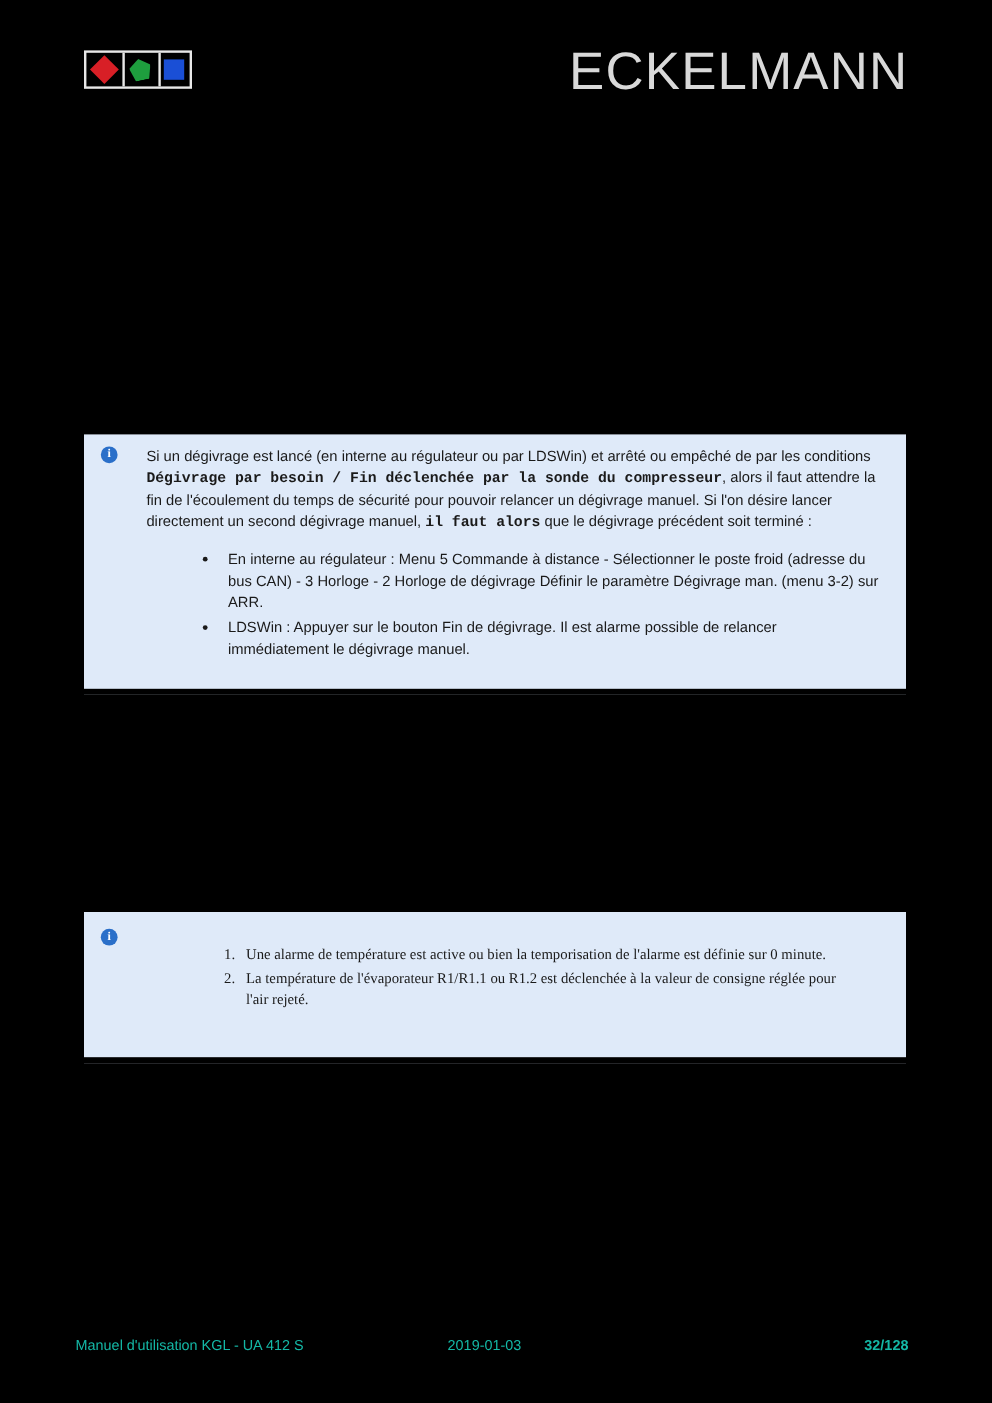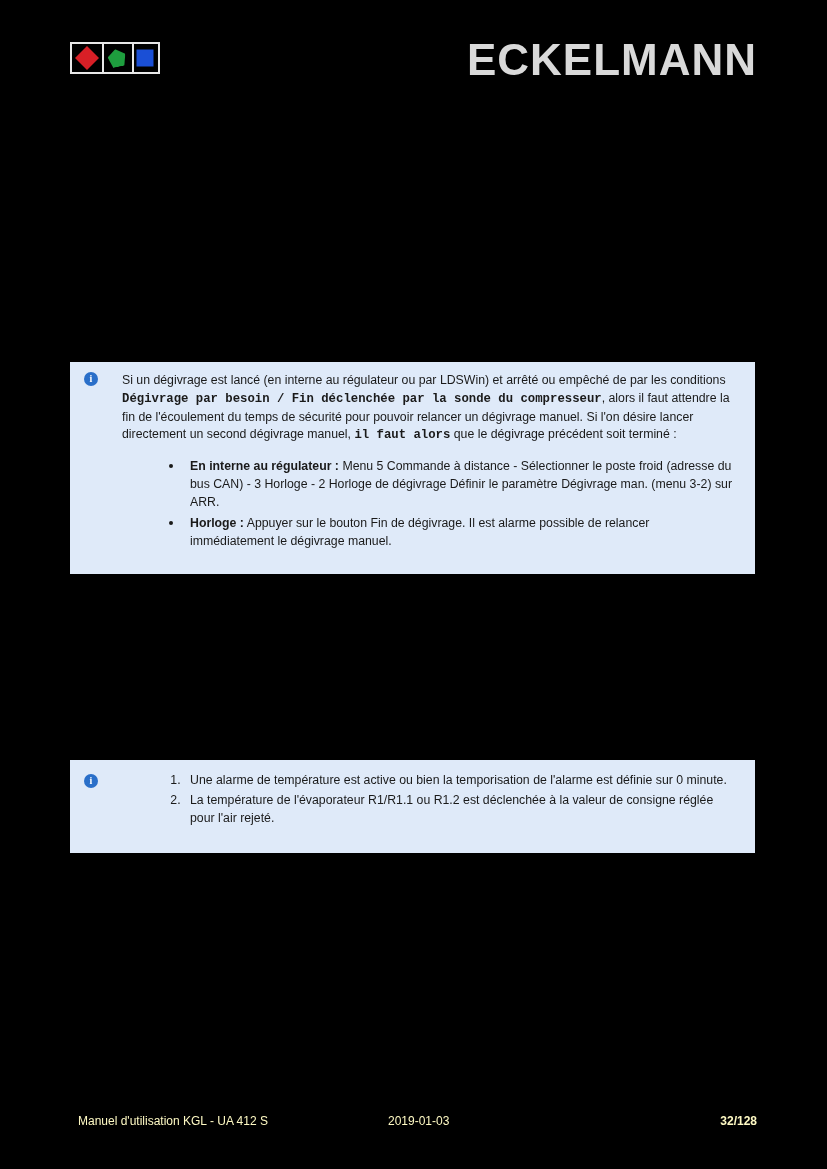--- a/index.html
+++ b/index.html
@@ -81,21 +81,21 @@
   }
 
   .brand {
     position: absolute;
     right: 0;
     top: 0;
     font-size: 44px;
     letter-spacing: 1px;
     color: #d9d9d9;
     font-family: "Liberation Sans", sans-serif;
-    font-weight: 700;
+    font-weight: 400;
     line-height: 1;
     white-space: nowrap;
   }
 
   
   .notebox {
     position: absolute;
     left: 70px;
     width: 685px;
     background: #dfeaf9;
@@ -146,40 +146,41 @@
     padding-left: 62px;
     list-style: disc;
   }
   ul.note-list li {
     margin-bottom: 2px;
     padding-left: 6px;
   }
   ul.note-list li::marker { font-size: 13px; }
 
   ol.note-list-num {
-    margin: 0;
+    margin: 15px;
     padding-left: 62px;
     list-style: decimal;
+    font-family: Liberation Serif, serif;
   }
   ol.note-list-num li {
     margin-bottom: 2px;
     padding-left: 6px;
   }
 
-  .strong { font-weight: bold; }
+  .strong { font-weight: normal; }
 
   
   .footer {
     position: absolute;
-    left: 78px;
+    left: 63px;
     right: 70px;
     bottom: 37px;
     height: 18px;
     font-size: 12px;
-    color: #fef9c3;
+    color: #14b8a6;
   }
   .footer .f-left {
     position: absolute;
     left: 0;
     top: 0;
     white-space: nowrap;
   }
   .footer .f-center {
     position: absolute;
     left: 310px;
@@ -215,21 +216,21 @@
     </div>
     <div class="brand">ECKELMANN</div>
   </div>
 
   <div class="notebox box1">
     <div class="info-icon">i</div>
     <div class="note-body">
       <p class="note-para"><span>Si un dégivrage est lancé (en interne au régulateur ou par LDSWin) et arrêté ou empêché de par les conditions </span><span class="b">Dégivrage par besoin / Fin déclenchée par la sonde du compresseur</span><span>, alors il faut attendre la fin de l'écoulement du temps de sécurité pour pouvoir relancer un dégivrage manuel. Si l'on désire lancer directement un second dégivrage manuel, </span><span class="b">il faut alors</span><span> que le dégivrage précédent soit terminé :</span></p>
       <ul class="note-list">
         <li><span class="strong">En interne au régulateur :</span><span> Menu 5 Commande à distance - Sélectionner le poste froid (adresse du bus CAN) - 3 Horloge - 2 Horloge de dégivrage Définir le paramètre Dégivrage man. (menu 3-2) sur ARR.</span></li>
-        <li><span class="strong">Horloge :</span><span> Appuyer sur le bouton Fin de dégivrage. Il est alarme possible de relancer immédiatement le dégivrage manuel.</span></li>
+        <li><span class="strong">LDSWin :</span><span> Appuyer sur le bouton Fin de dégivrage. Il est alarme possible de relancer immédiatement le dégivrage manuel.</span></li>
       </ul>
     </div>
   </div>
 
   <div class="notebox box2">
     <div class="info-icon">i</div>
     <div class="note-body">
       <ol class="note-list-num">
         <li>Une alarme de température est active ou bien la temporisation de l'alarme est définie sur 0 minute.</li>
         <li>La température de l'évaporateur R1/R1.1 ou R1.2 est déclenchée à la valeur de consigne réglée pour l'air rejeté.</li>

